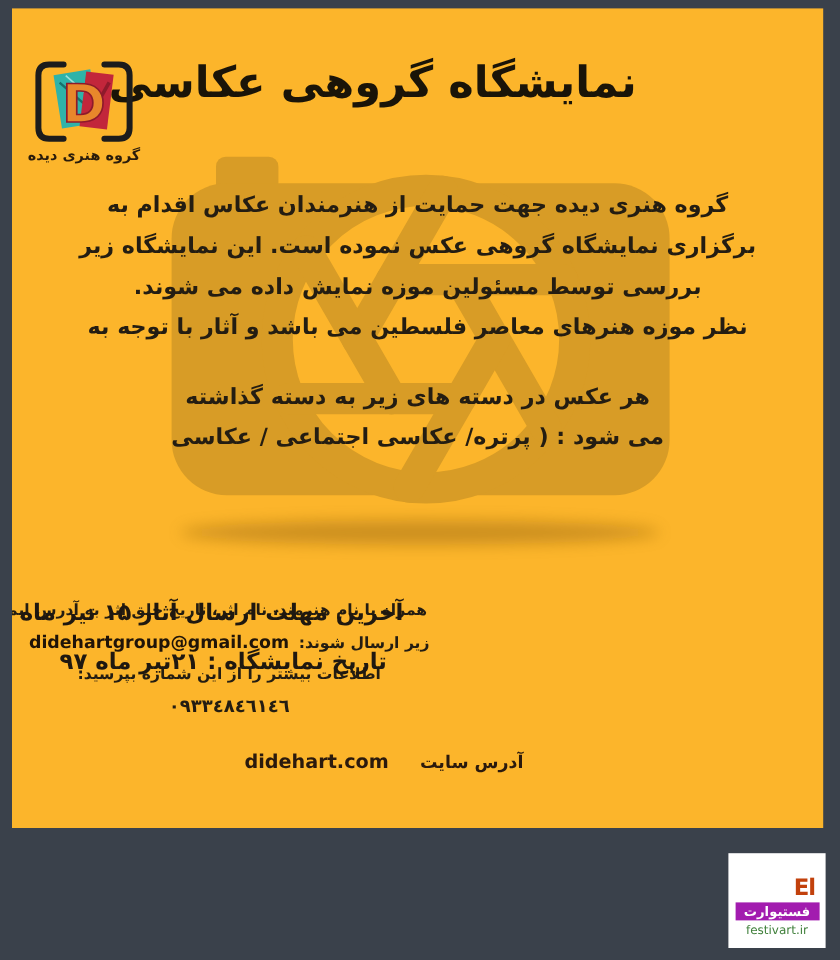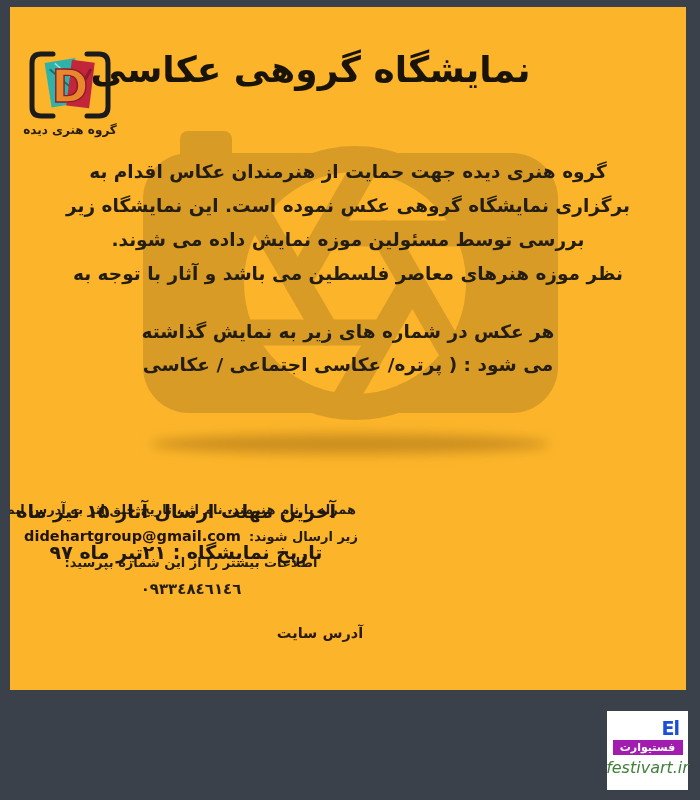--- a/index.html
+++ b/index.html
@@ -67,29 +67,29 @@
   }
   .website-label { font-size:14.5px; white-space:nowrap; }
   .website-url { font-size:16px; direction:ltr; unicode-bidi:embed; }
 
   
   .festivart-badge {
     position:absolute; left:607px; top:711px; width:81px; height:79px;
     background:#ffffff; display:flex; flex-direction:column; align-items:center;
   }
   .badge-glyph {
-    align-self:flex-end; margin:8px 9px 0 0;
-    color:#1d4ed8; font-weight:bold; font-size:19px; line-height:1; letter-spacing:-1px;
+    align-self:flex-end; margin:20px 9px 0 0;
+    color:#c2410c; font-weight:bold; font-size:19px; line-height:1; letter-spacing:-1px;
   }
   .badge-bar {
     margin-top:2px; width:70px; height:15px; background:#a21caf;
     color:#ffffff; font-size:11px; font-weight:bold; text-align:center; line-height:15px;
     direction:rtl; white-space:nowrap; overflow:hidden;
   }
-  .badge-domain { margin-top:3px; color:#41803c; font-size:16px; white-space:nowrap;font-style:italic; }
+  .badge-domain { margin-top:3px; color:#41803c; font-size:10px; white-space:nowrap; }
 </style>
 </head>
 <body>
 
 <div class="stage">
 
   <div class="poster">
 
     <svg class="watermark-svg" viewBox="0 0 676 683" aria-hidden="true">
       <defs>
@@ -131,41 +131,42 @@
     </div>
 
     <div class="intro">
       <div>گروه هنری دیده جهت حمایت از هنرمندان عکاس اقدام به</div>
       <div>برگزاری نمایشگاه گروهی عکس نموده است. این نمایشگاه زیر</div>
       <div>بررسی توسط مسئولین موزه نمایش داده می شوند.</div>
       <div>نظر موزه هنرهای معاصر فلسطین می باشد و آثار با توجه به</div>
     </div>
 
     <div class="categories">
-      <div>هر عکس در شماره های زیر به نمایش گذاشته</div>
+      <div>هر عکس در دسته های زیر به دسته گذاشته</div>
       <div>می شود : ( پرتره/ عکاسی اجتماعی / عکاسی</div>
     </div>
 
     <div class="submission">
       <div>همراه با نام هنرمند، نام اثر، تاریخ خلق اثر به آدرس ایمیل</div>
       <div class="email-row">
         <span>زیر ارسال شوند:</span>
         <span class="email">didehartgroup@gmail.com</span>
       </div>
       <div>اطلاعات بیشتر را از این شماره بپرسید:</div>
       <div class="phone">٠٩٣٣٤٨٤٦١٤٦</div>
     </div>
 
     <div class="dates">
       <div>آخرین مهلت ارسال آثار ۱۵ تیر ماه</div>
       <div>تاریخ نمایشگاه : ۲۱تیر ماه ۹۷</div>
     </div>
 
     <div class="website-row">
       <span class="website-label">آدرس سایت</span>
+      <span class="website-url">didehart.com</span>
     </div>
 
   </div>
 
   <div class="festivart-badge">
     <div class="badge-glyph">El</div>
     <div class="badge-bar">فستیوارت</div>
     <div class="badge-domain">festivart.ir</div>
   </div>
 

